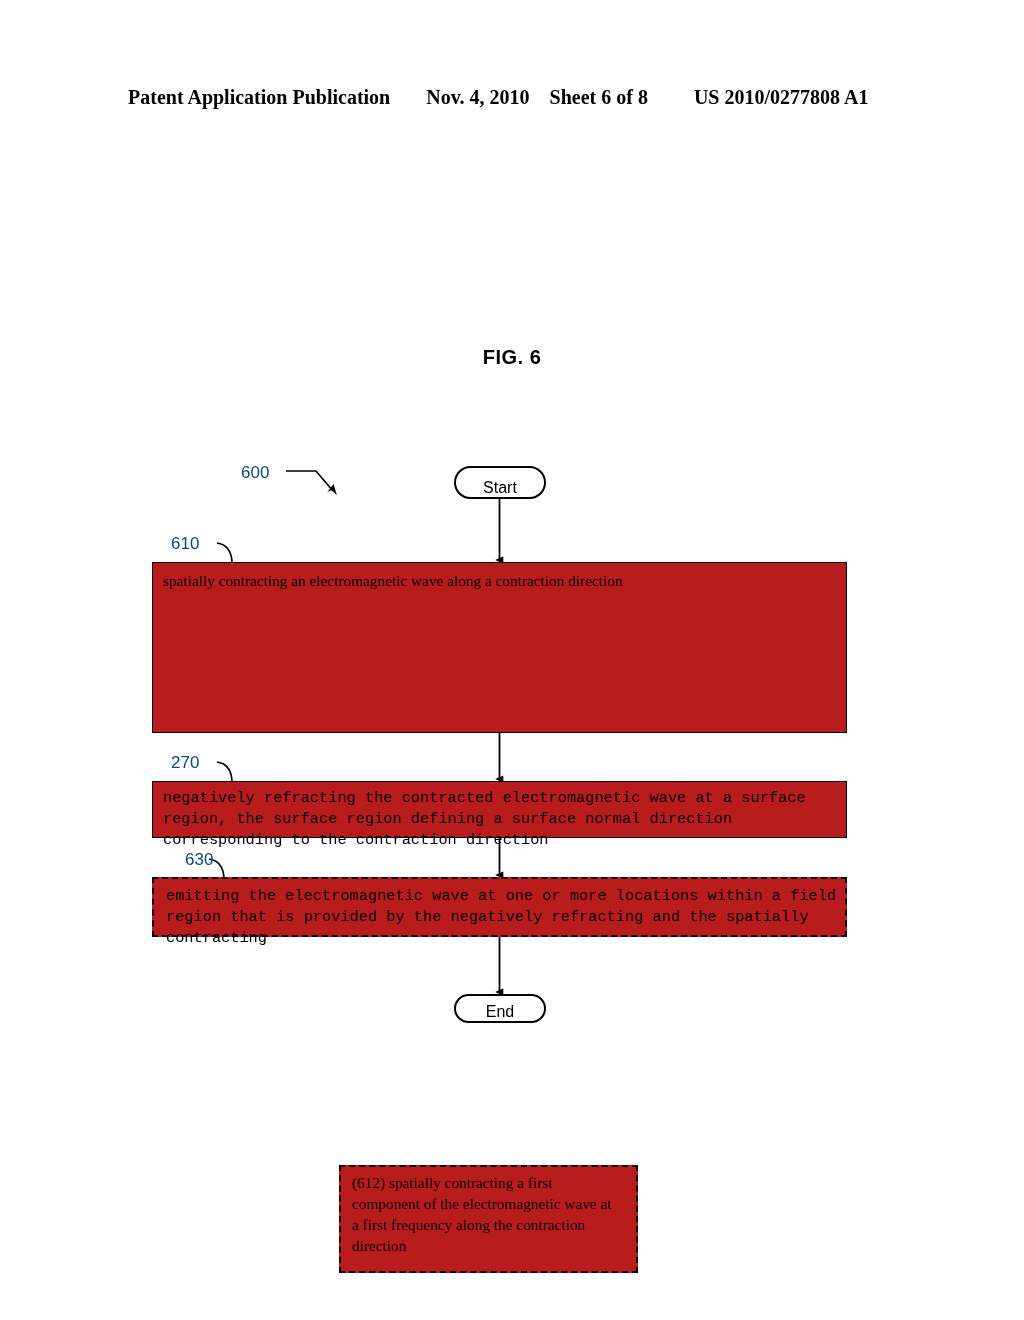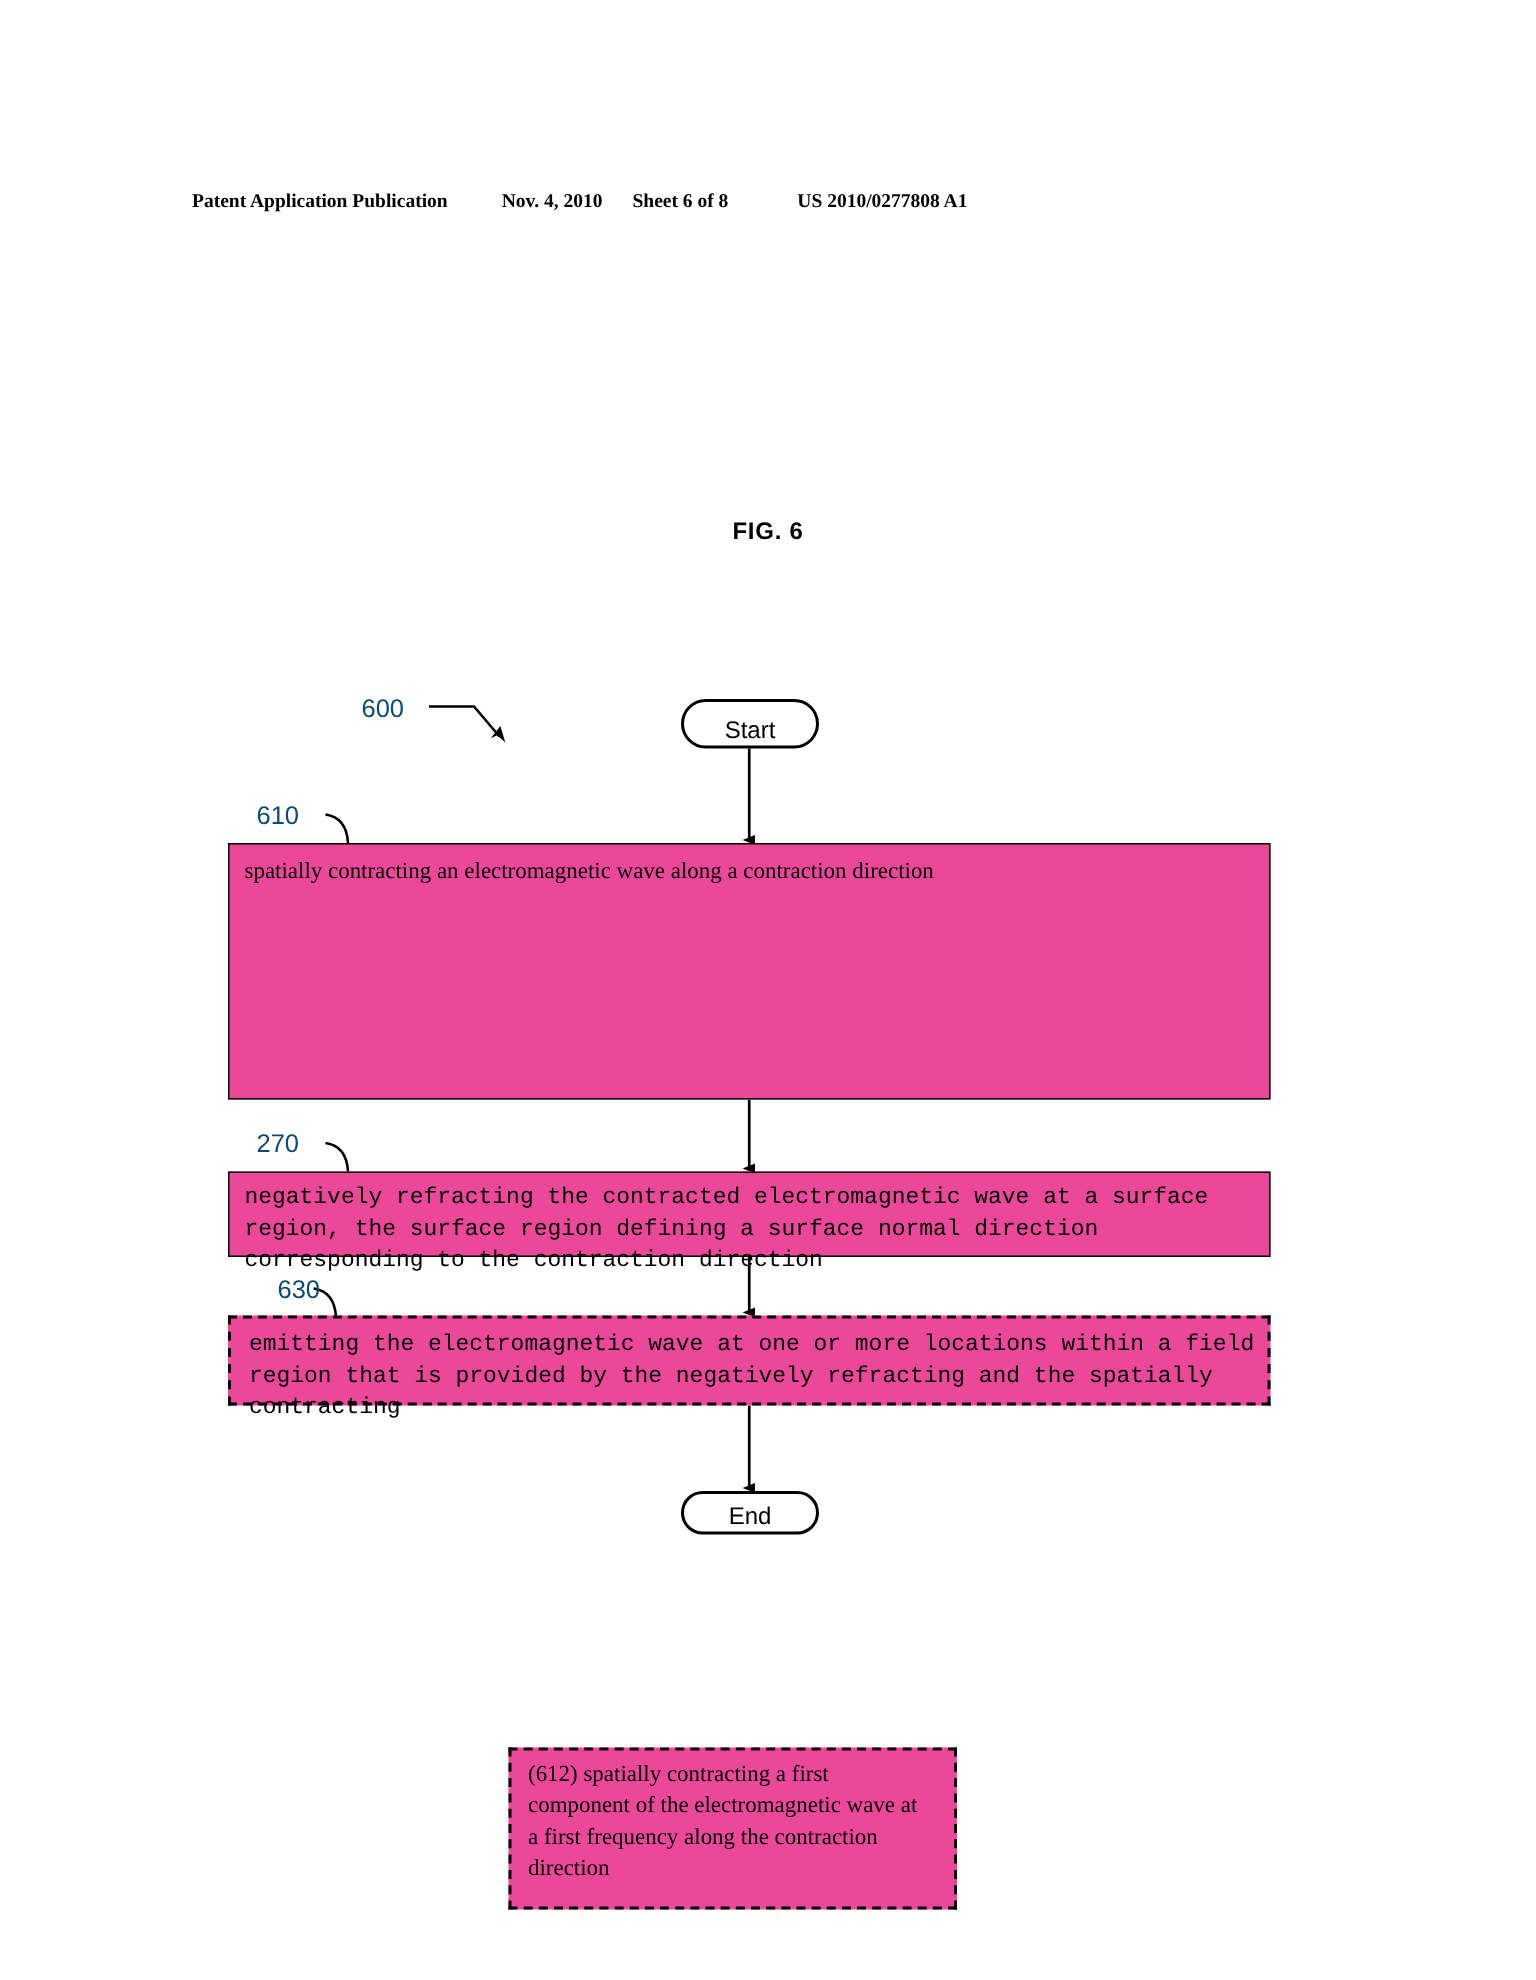--- a/index.html
+++ b/index.html
@@ -18,42 +18,41 @@
 
   
   .pub-header {
     position: absolute;
     top: 86px;
     left: 128px;
     width: 768px;
     height: 26px;
     font-family: "Liberation Serif", serif;
     font-weight: bold;
-    font-size: 13px;
+    font-size: 20px;
     color: #000000;
     white-space: nowrap;
     display: flex;
     align-items: baseline;
-    margin-top: 40px;
   }
   .pub-header .h-title { }
   .pub-header .h-date  { margin-left: 36px; }
   .pub-header .h-sheet { margin-left: 20px; }
   .pub-header .h-num   { margin-left: 46px; }
 
   
   .fig-caption {
     position: absolute;
     top: 346px;
     left: 0;
     width: 1024px;
     text-align: center;
     font-family: "Liberation Sans", sans-serif;
     font-weight: bold;
-    font-size: 16px;
+    font-size: 20px;
     letter-spacing: 0.5px;
     color: #000000;
   }
 
   
   .flow {
     position: absolute;
     left: 0;
     top: 0;
     width: 1024px;
@@ -85,21 +84,21 @@
     top: 994px;
     width: 92px;
     height: 29px;
     border-radius: 15px;
   }
 
   
   .pbox {
     position: absolute;
     box-sizing: border-box;
-    background: #ec4899;
+    background: #b91c1c;
     color: #000;
     font-family: "Liberation Serif", serif;
     font-size: 15.3px;
     line-height: 21px;
   }
   .pbox.solid { border: 1.6px solid #000; }
   .pbox.dashed-outer {
     border: 2px dashed #000;
   }
   .pbox.dashed-inner {

